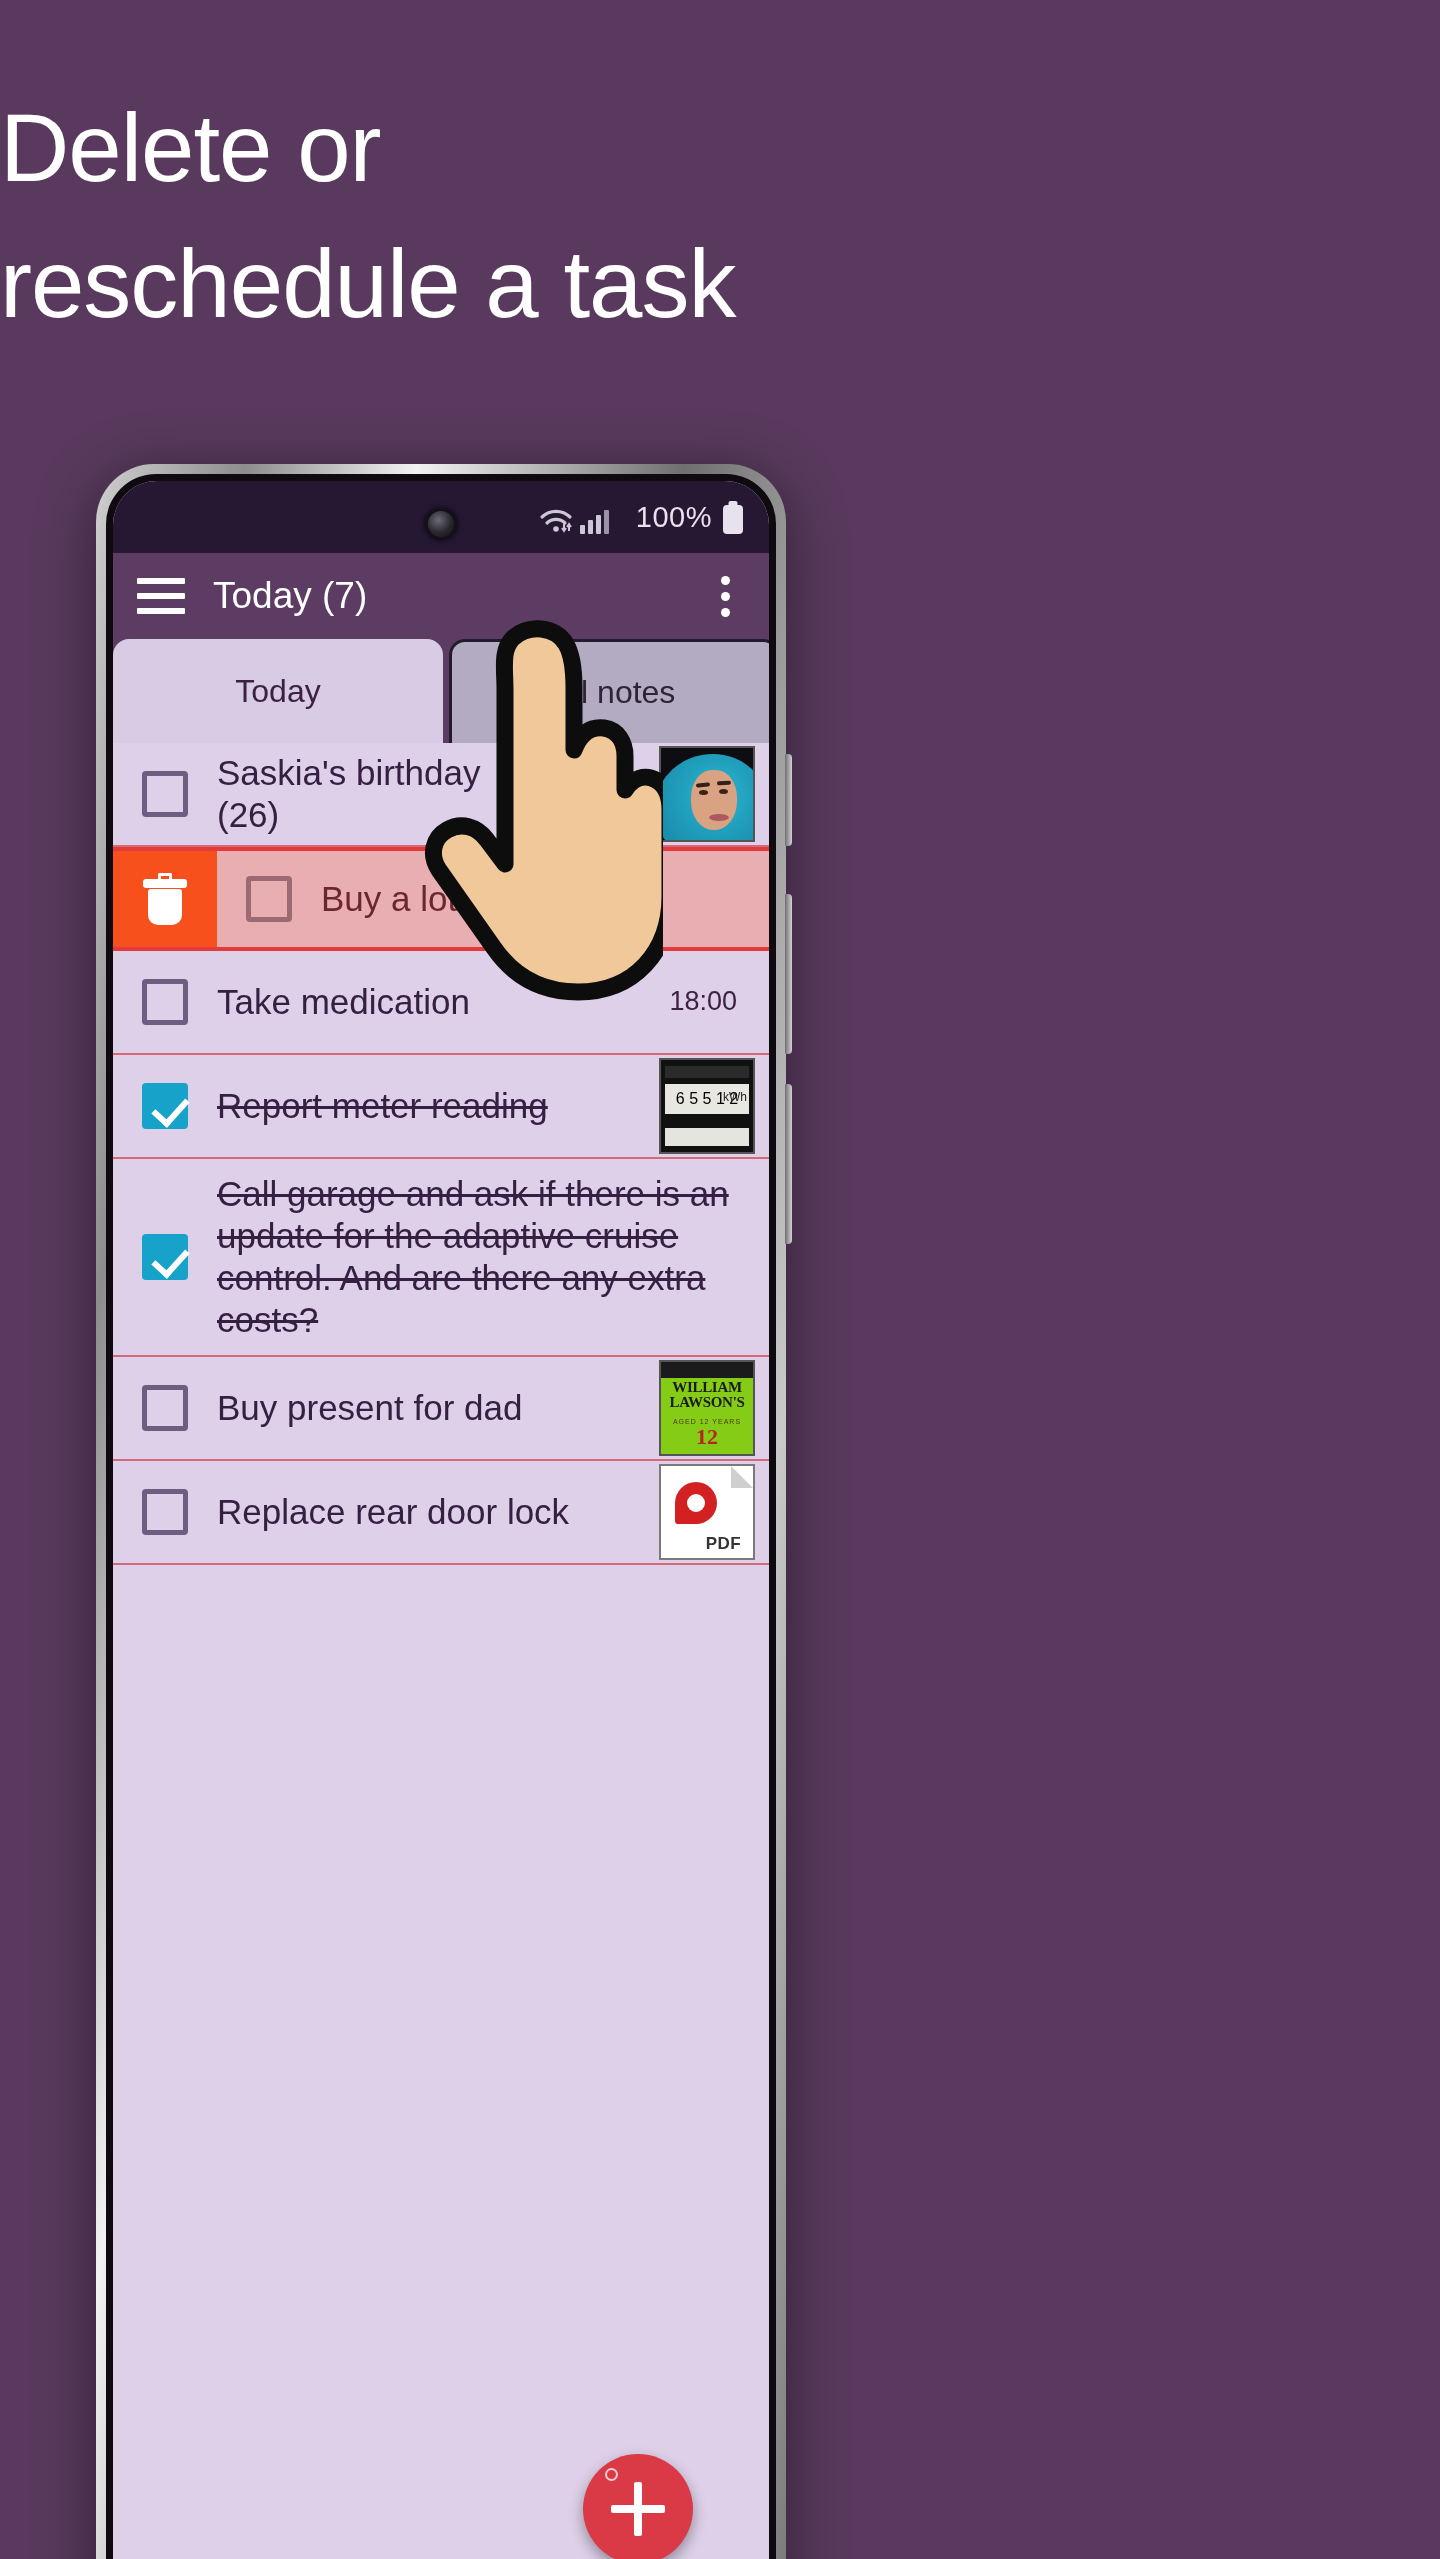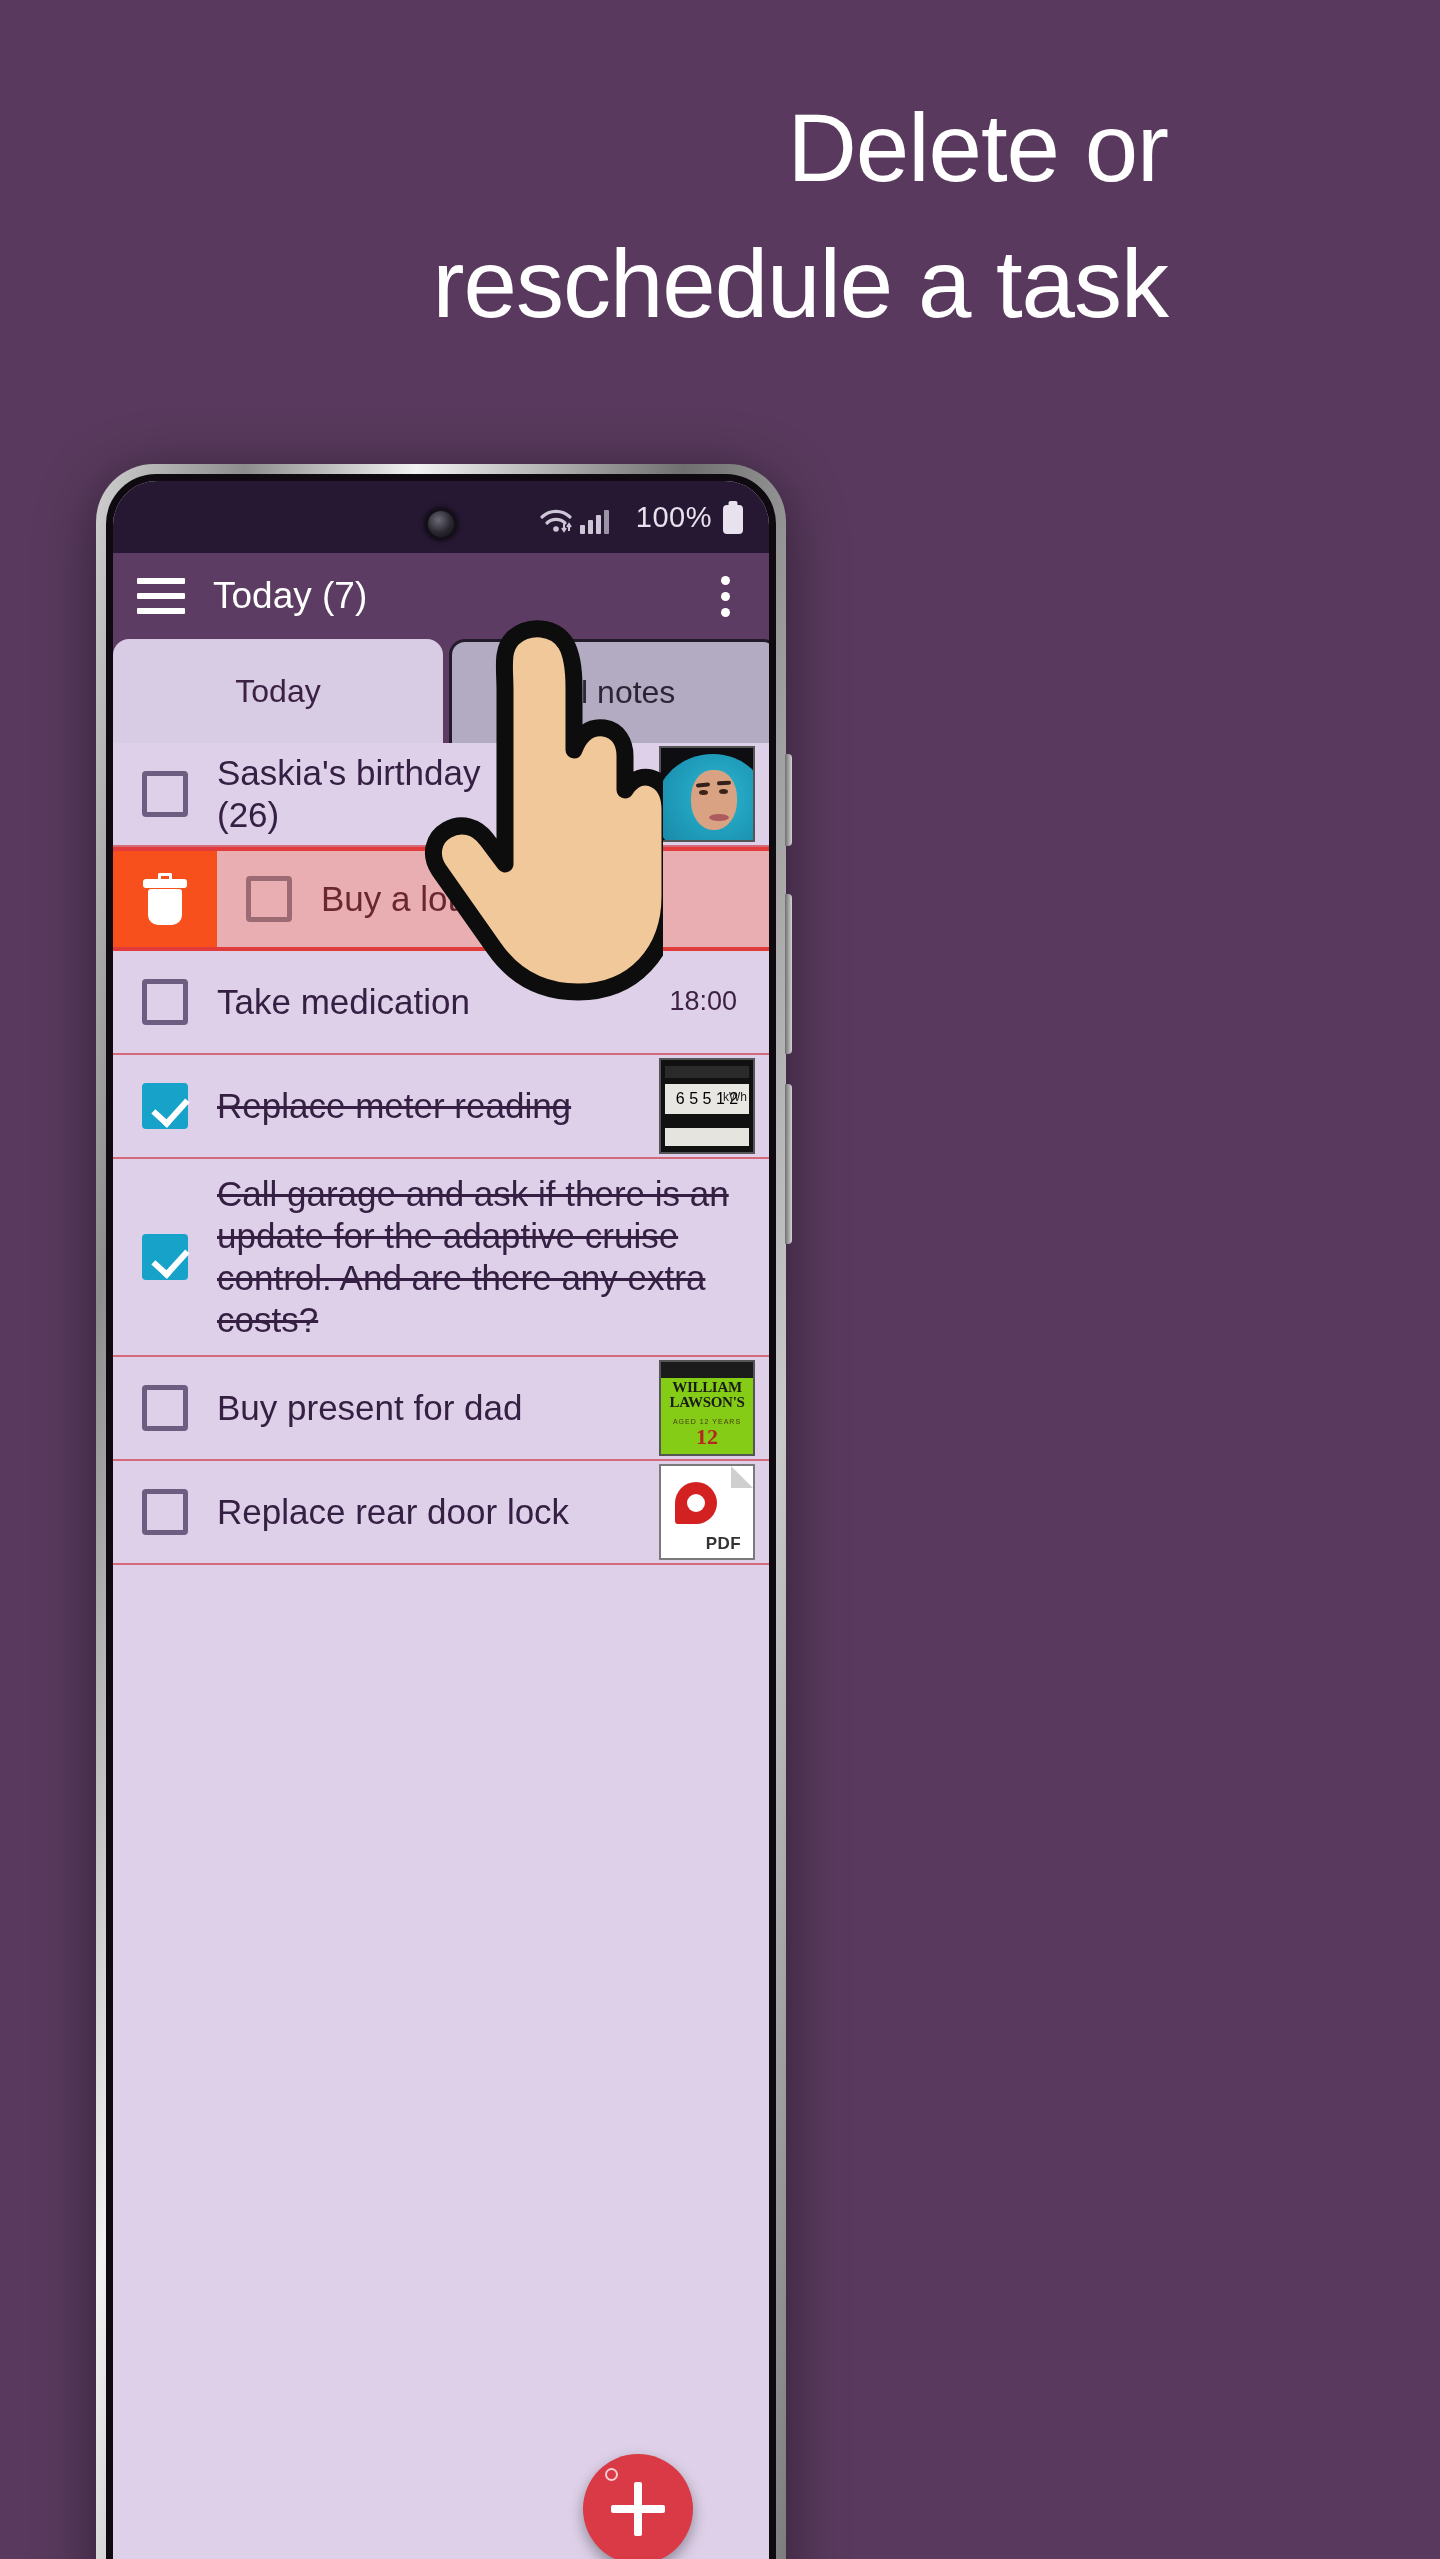--- a/index.html
+++ b/index.html
@@ -7,21 +7,21 @@
   body {
     background:#593a5e;
     font-family:"Liberation Sans", sans-serif;
     overflow:hidden;
     position:relative;
   }
 
   
   .promo-heading{
     position:absolute; top:100px; left:0; width:1168px;
-    text-align:right;
+    text-align:left;
     color:#ffffff;
     font-family:"Liberation Sans", sans-serif;
     font-size:96px;
     font-weight:400;
     line-height:1.0;
     letter-spacing:-1px;
   }
   .promo-heading .l2{ display:block; margin-top:40px; }
 
   
@@ -381,21 +381,21 @@
           </div>
           <div class="title">Take medication</div>
           <div class="meta">18:00</div>
           <div style="width:20px;flex:0 0 20px;"></div>
         </div>
 
         <div class="row">
           <div class="cb-wrap">
             <div class="checkbox checked"></div>
           </div>
-          <div class="title done">Replace meter reading</div>
+          <div class="title done">Report meter reading</div>
           <div class="thumb meter">
             <div class="topstrip"></div>
             <div class="band">6 5 5 1 2</div>
             <div class="kw">kWh</div>
             <div class="botstrip"></div>
           </div>
         </div>
 
         <div class="row" style="min-height:150px;">
           <div class="cb-wrap">

